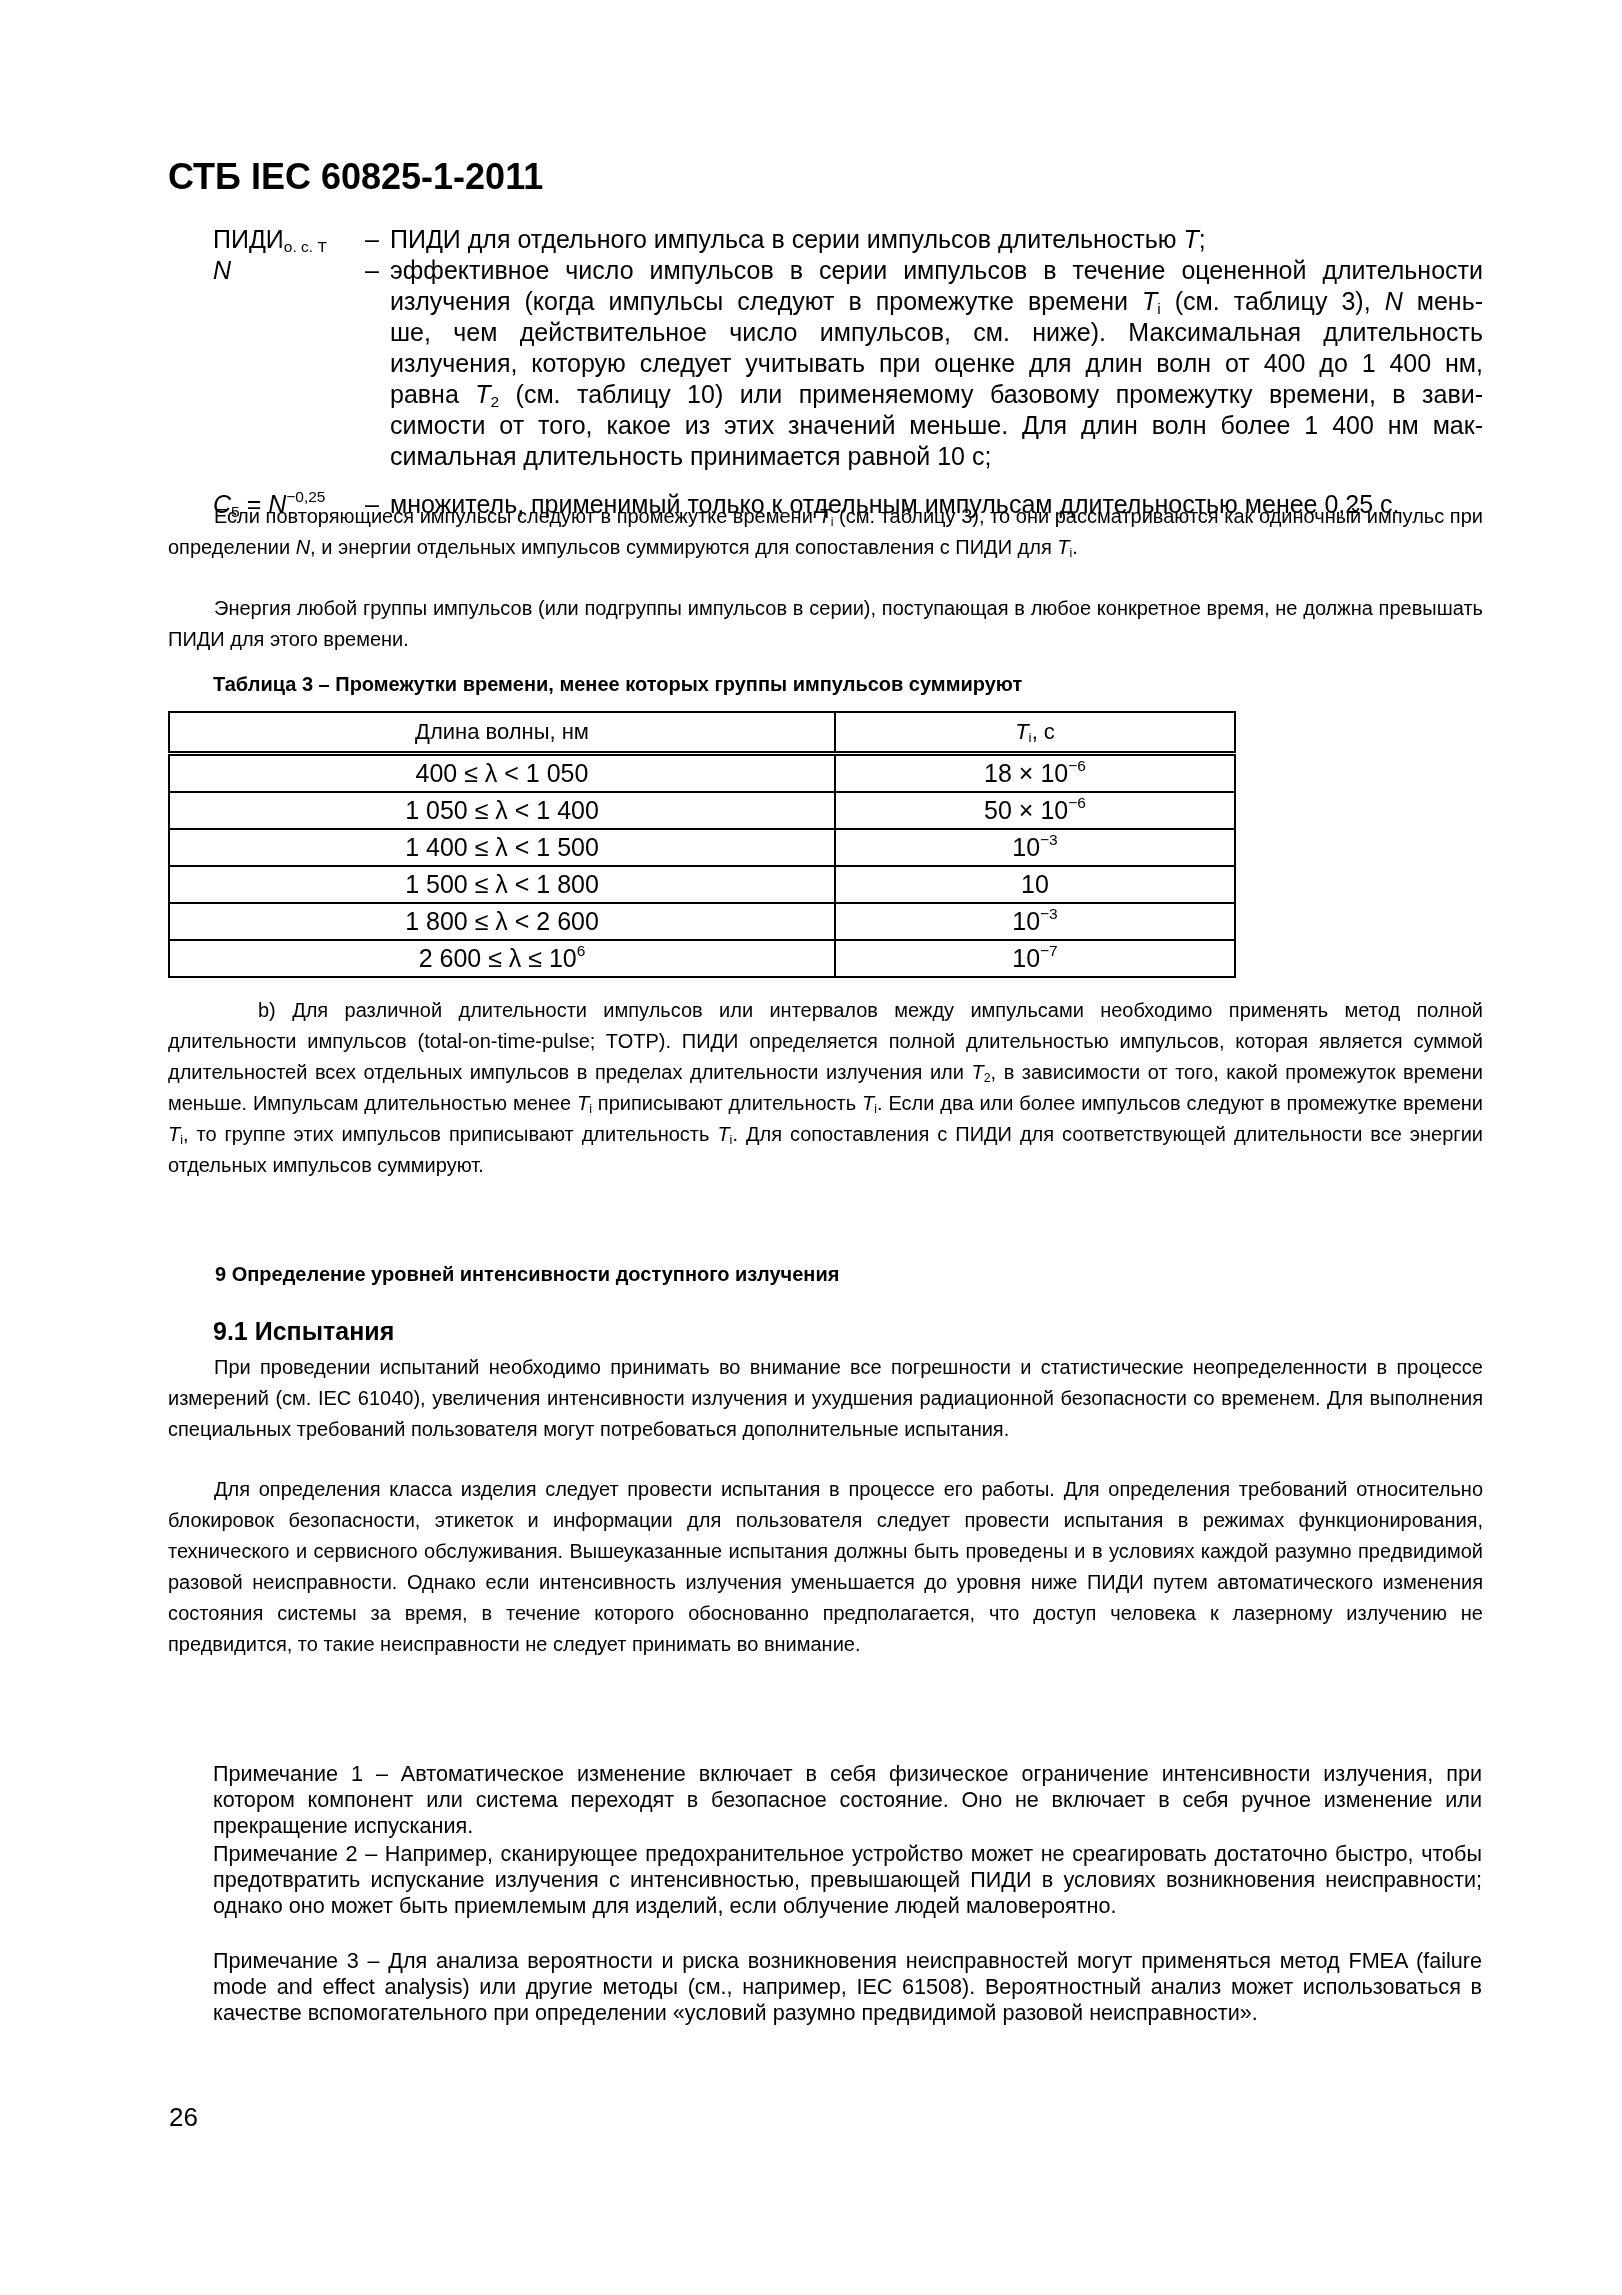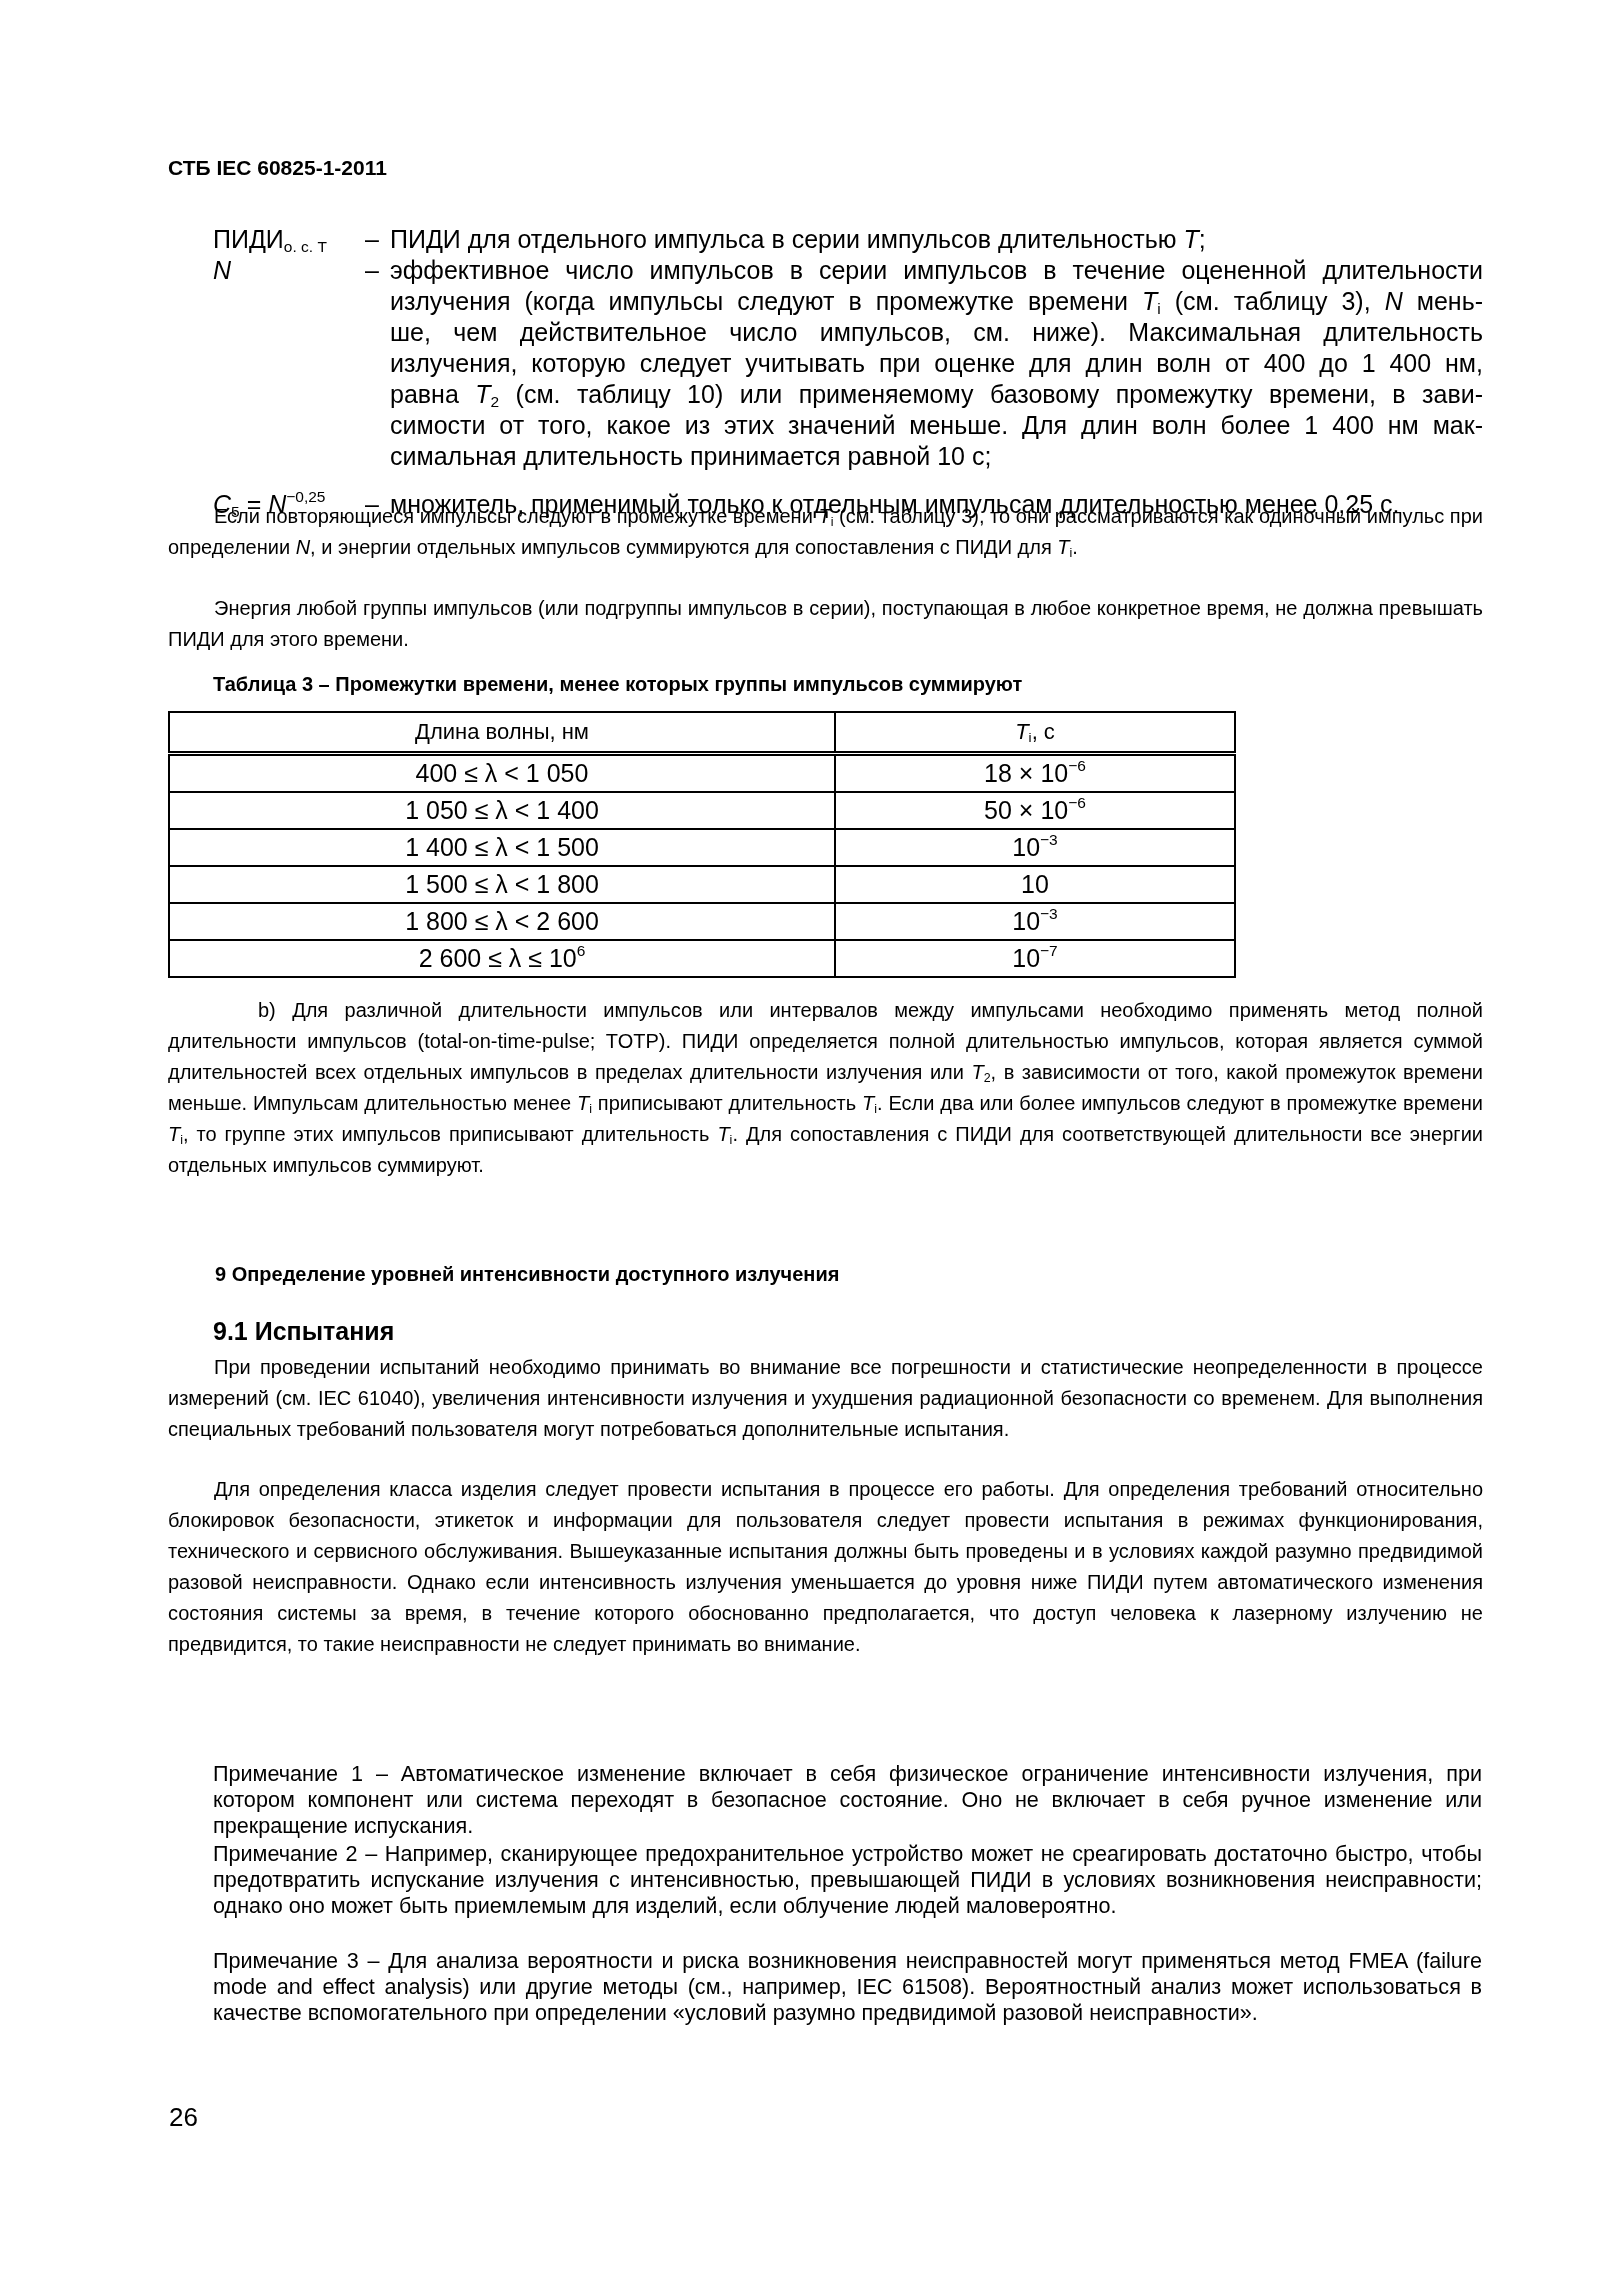--- a/index.html
+++ b/index.html
@@ -1,19 +1,19 @@
 <!DOCTYPE html>
 <html style="font-size:10.5px"><head>
 <meta charset="utf-8">
 <style>
   html, body { margin: 0; padding: 0; background: #ffffff; }
   body { width: 1622px; height: 2295px; position: relative; overflow: hidden;
          font-family: "Liberation Sans", sans-serif; color: #000; }
   .page { position: absolute; left: 0; top: 0; width: 1622px; height: 2295px; }
-  .header-title { position: absolute; left: 168px; top: 156px; font-size: 21px; font-weight: bold;
+  .header-title { position: absolute; left: 168px; top: 156px; font-size: 36px; font-weight: bold;
                   letter-spacing: 0px; font-family: "Liberation Sans", sans-serif; }
   .just { text-align: justify; text-align-last: left; }
   .defrow { position: absolute; left: 213px; width: 1269px; font-size: 25px; line-height: 31px; }
   .defrow .sym { position: absolute; left: 0; top: 0; }
   .defrow .desc { position: absolute; left: 152px; width: 1118px; text-align: justify; text-align-last: left; }
   .defrow .dash { position: absolute; left: 128px; top: 0; }
   i { font-style: italic; }
   sub { font-size: 0.62em; vertical-align: -0.25em; line-height: 0; }
   sup { font-size: 0.62em; vertical-align: 0.7em; line-height: 0; }
   .para { position: absolute; left: 213px; width: 1269px; font-size: 20px; line-height: 31px;

